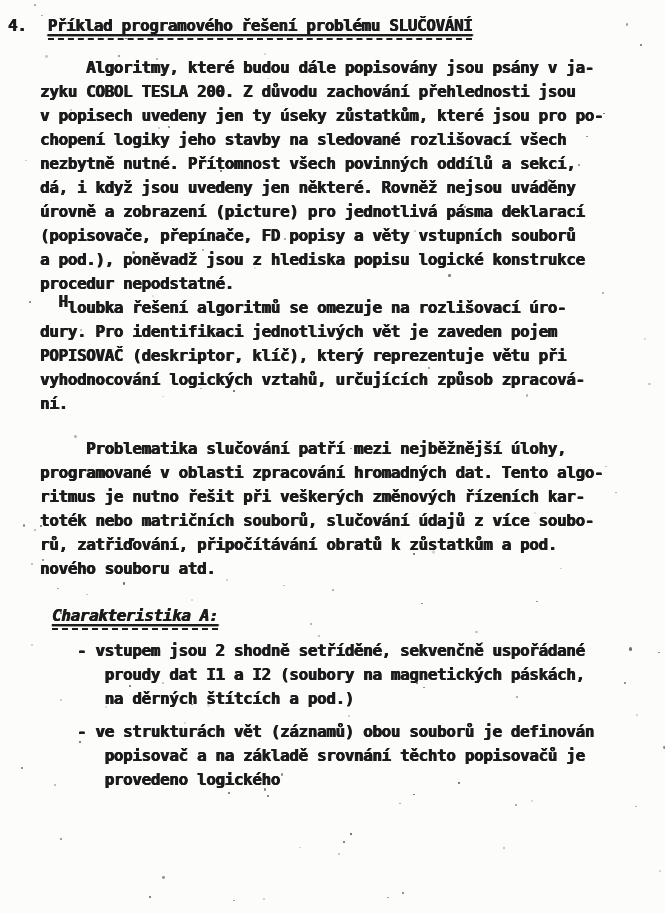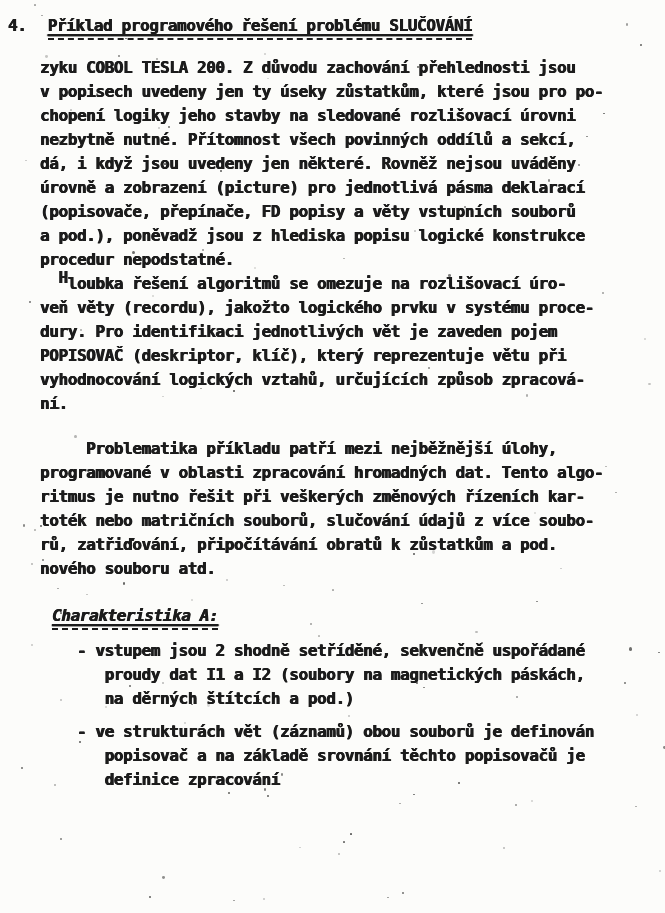--- a/index.html
+++ b/index.html
@@ -70,64 +70,64 @@
 </head>
 <body>
 
 <div class="page">
 
   <div class="title-row"><span>4. </span><span class="u2">Příklad programového řešení problému SLUČOVÁNÍ</span></div>
 
   <div class="body-col">
 
     <div>
+        <div class="tline">     Algoritmy, které budou dále popisovány jsou psány v ja-</div>
         <div class="tline">zyku COBOL TESLA 200. Z důvodu zachování přehlednosti jsou</div>
         <div class="tline">v popisech uvedeny jen ty úseky zůstatkům, které jsou pro po-</div>
-        <div class="tline">chopení logiky jeho stavby na sledované rozlišovací úrovni</div>
+        <div class="tline">chopení logiky jeho stavby na sledované rozlišovací všech</div>
         <div class="tline">nezbytně nutné. Přítomnost všech povinných oddílů a sekcí,</div>
         <div class="tline">dá, i když jsou uvedeny jen některé. Rovněž nejsou uváděny</div>
         <div class="tline">úrovně a zobrazení (picture) pro jednotlivá pásma deklarací</div>
         <div class="tline">(popisovače, přepínače, FD popisy a věty vstupních souborů</div>
         <div class="tline">a pod.), poněvadž jsou z hlediska popisu logické konstrukce</div>
         <div class="tline">procedur nepodstatné.</div>
       </div>
 
     <div>
       <div class="tline"><span>  </span><span class="raised">H</span><span>loubka řešení algoritmů se omezuje na rozlišovací úro-</span></div>
       <div>
-          <div class="tline">veň věty (recordu), jakožto logického prvku v systému proce-</div>
           <div class="tline">dury. Pro identifikaci jednotlivých vět je zaveden pojem</div>
           <div class="tline">POPISOVAČ (deskriptor, klíč), který reprezentuje větu při</div>
           <div class="tline">vyhodnocování logických vztahů, určujících způsob zpracová-</div>
           <div class="tline">ní.</div>
         </div>
     </div>
 
     <div class="gap-top-lg">
-        <div class="tline">     Problematika příkladu patří mezi nejběžnější úlohy,</div>
+        <div class="tline">     Problematika slučování patří mezi nejběžnější úlohy,</div>
         <div class="tline">programované v oblasti zpracování hromadných dat. Tento algo-</div>
         <div class="tline">ritmus je nutno řešit při veškerých změnových řízeních kar-</div>
         <div class="tline">toték nebo matričních souborů, slučování údajů z více soubo-</div>
         <div class="tline">rů, zatřiďování, připočítávání obratů k zůstatkům a pod.</div>
         <div class="tline">nového souboru atd.</div>
       </div>
 
 
     <div class="heading-wrap"><span class="u2">Charakteristika A:</span></div>
 
     <div>
         <div class="tline">    - vstupem jsou 2 shodně setříděné, sekvenčně uspořádané</div>
         <div class="tline">       proudy dat I1 a I2 (soubory na magnetických páskách,</div>
         <div class="tline">       na děrných štítcích a pod.)</div>
       </div>
 
     <div class="bullet-gap">
         <div class="tline">    - ve strukturách vět (záznamů) obou souborů je definován</div>
         <div class="tline">       popisovač a na základě srovnání těchto popisovačů je</div>
-        <div class="tline">       definice zpracování</div>
+        <div class="tline">       provedeno logického</div>
       </div>
 
   </div>
 
   <div id="noise">
       <span class="speck" style="width: 1.5px; height: 1.6px; left: 79px; top: 741px; opacity: 0.69;"></span>
       <span class="speck" style="width: 2px; height: 2.1px; left: 249px; top: 736px; opacity: 0.39;"></span>
       <span class="speck" style="width: 1.5px; height: 1.5px; left: 233px; top: 390px; opacity: 0.73;"></span>
       <span class="speck" style="width: 2px; height: 2.4px; left: 29px; top: 301px; opacity: 0.62;"></span>
       <span class="speck" style="width: 2px; height: 2.1px; left: 158px; top: 127px; opacity: 0.26;"></span>

